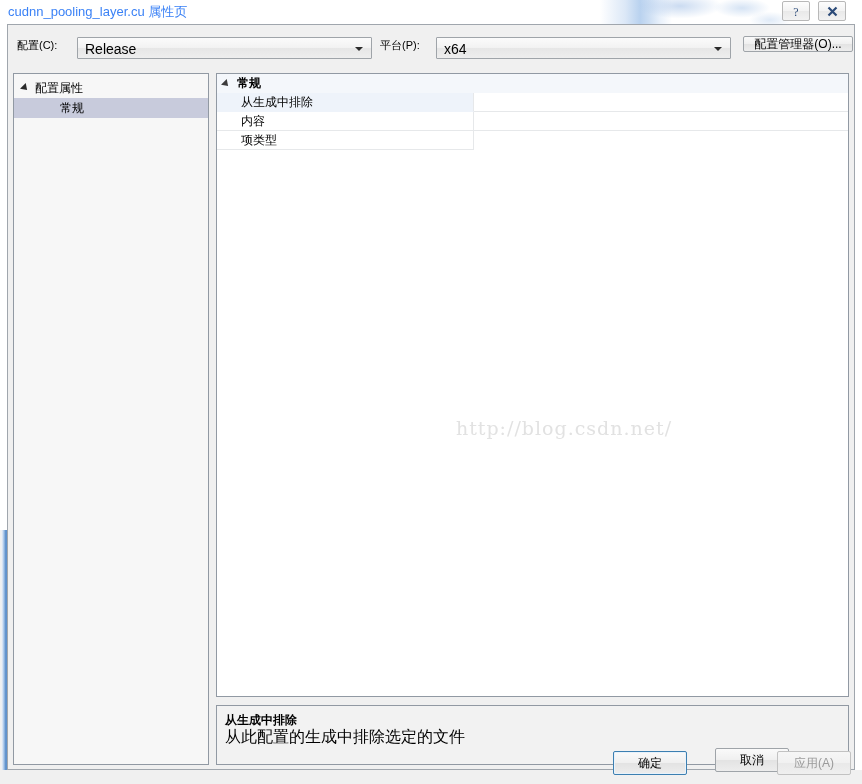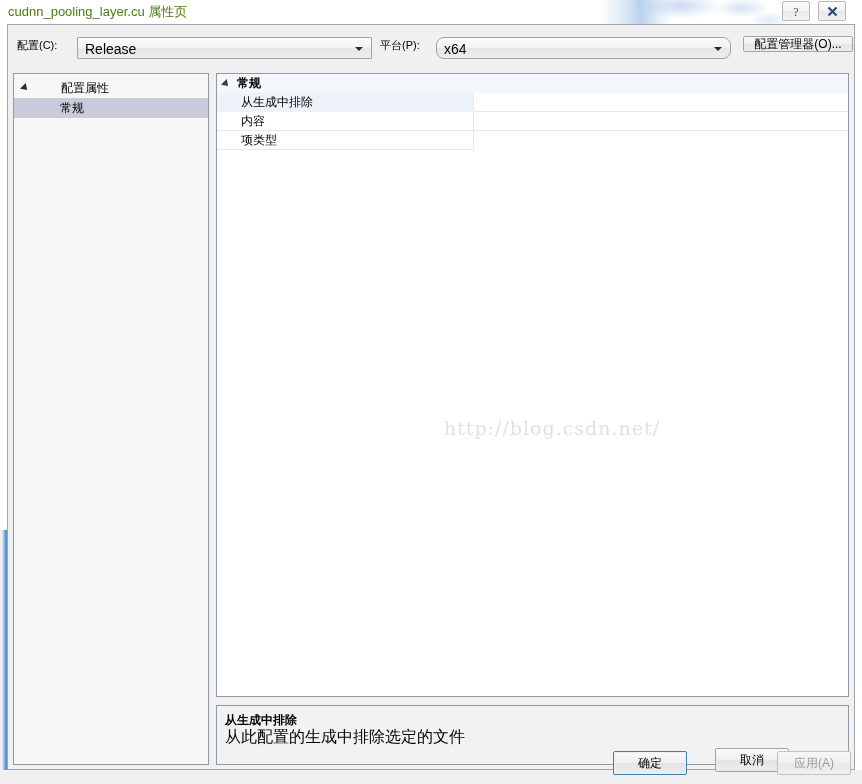--- a/index.html
+++ b/index.html
@@ -59,21 +59,21 @@
   #titlebar {
     position: absolute;
     left: 0; top: 0;
     width: 862px; height: 24px;
     background: transparent;
   }
   #titlebar .title-text {
     position: absolute;
     left: 8px; top: 3px;
     font-size: 13px;
-    color: #4d7c0f;
+    color: #3b82f6;
     white-space: nowrap;
   }
   .caption-btn {
     position: absolute;
     top: 1px;
     width: 28px; height: 20px;
     background: linear-gradient(to bottom, #fdfdfd 0%, #f3f3f3 48%, #e9e9e9 52%, #f2f2f2 100%);
     border: 1px solid #b8b8b8;
     border-radius: 2px;
     box-sizing: border-box;
@@ -126,21 +126,21 @@
   .combo .combo-arrow {
     position: absolute;
     right: 8px; top: 9px;
     width: 0; height: 0;
     border-left: 4px solid transparent;
     border-right: 4px solid transparent;
     border-top: 4px solid #2b2b2b;
   }
   #combo-config { left: 69px; top: 40px - 28px; }
   #combo-config { left: 69px; top: 12px; width: 295px; }
-  #combo-platform { left: 428px; top: 12px; width: 295px; border-radius: 8px; }
+  #combo-platform { left: 428px; top: 12px; width: 295px; }
 
   .btn {
     background: linear-gradient(to bottom, #fafafa 0%, #f0f0f0 48%, #e3e3e3 52%, #ededed 100%);
     border: 1px solid #9fa4a9;
     box-sizing: border-box;
     border-radius: 2px;
     font-size: 12px;
     color: #000;
     display: flex;
     align-items: center;
@@ -165,21 +165,20 @@
     overflow: hidden;
   }
   .tree-node {
     position: relative;
     height: 20px;
     display: flex;
     align-items: center;
     font-size: 12px;
     color: #000;
     white-space: nowrap;
-    gap: 26px;
   }
   #tree-root { padding-left: 8px; margin-top: 4px; }
   #tree-root .twisty {
     width: 0; height: 0;
     border-top: 4px solid transparent;
     border-bottom: 4px solid transparent;
     border-left: 6px solid #2b2b2b;
     margin-right: 7px;
     transform: rotate(45deg);
   }
@@ -245,21 +244,21 @@
     white-space: nowrap;
     background: #ffffff;
   }
   .grid-row.selected .cell-name { background: #eef3fa; border-bottom-color: #eef3fa; }
   .grid-row.selected .cell-value { background: #ffffff; border-bottom: 1px solid #e6e8ea; }
   .grid-row .cell-value.bold { font-weight: bold; }
 
   
   #watermark {
     position: absolute;
-    left: 110px; top: 343px;
+    left: 122px; top: 343px;
     width: 450px;
     text-align: center;
     font-family: "DejaVu Serif", "Liberation Serif", serif;
     font-size: 19px;
     letter-spacing: 1px;
     color: #e2e2e2;
     white-space: nowrap;
     user-select: none;
   }
 

